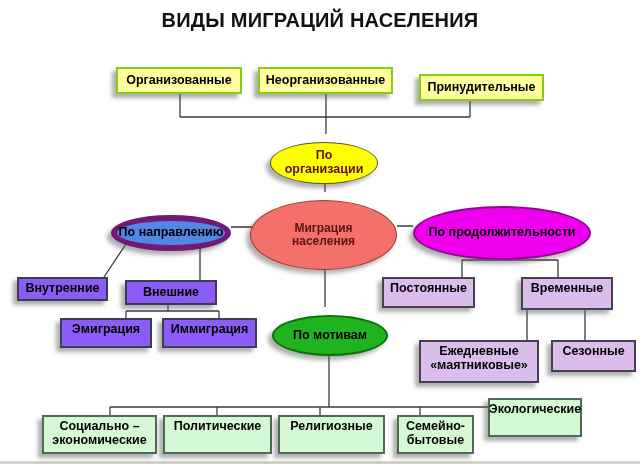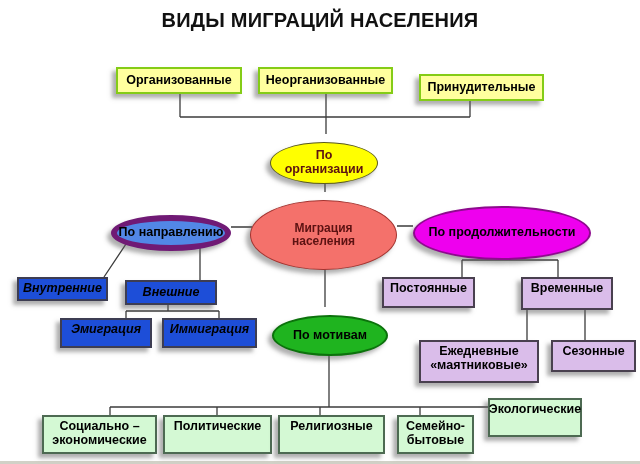--- a/index.html
+++ b/index.html
@@ -13,21 +13,21 @@
   }
   .wires{position:absolute;left:0;top:0;z-index:0;}
   .node{
     position:absolute;z-index:1;display:flex;align-items:center;justify-content:center;
     text-align:center;white-space:pre-line;line-height:1.1;font-size:12.5px;
     box-shadow:-4px 4px 4px rgba(95,95,95,.5);
   }
   .rect{border:2px solid #84cc16;box-sizing:border-box;}
   .top-align{align-items:flex-start;padding-top:3px;}
   .yellow-box{background:#ffff9e;}
-  .lav-box{background:#1d4ed8;border-color:#3d3d52;font-style:italic;}
+  .lav-box{background:#8b5cf6;border-color:#3d3d52;}
   .lil-box{background:#dabdea;border-color:#49404f;}
   .grn-box{background:#d4f9d4;border-color:#4d6a52;}
   .ell{border-radius:50%;box-sizing:border-box;margin-top:8px;}
   .ell-org{background:#ffff00;border:1.5px solid #5a5a20;color:#5c1212;}
   .ell-mig{background:#f4716b;border:1.5px solid #a33430;color:#5c1212;font-size:12px;}
   .ell-dir{background:#5287e6;border:6px solid #701a75;}
   .ell-dur{background:#ee00ee;border:2px solid #8d0b8d;}
   .ell-mot{background:#1fb41f;border:2px solid #0c720c;}
   .bottom-edge{
     position:absolute;left:0;bottom:0;width:640px;height:3px;z-index:2;

